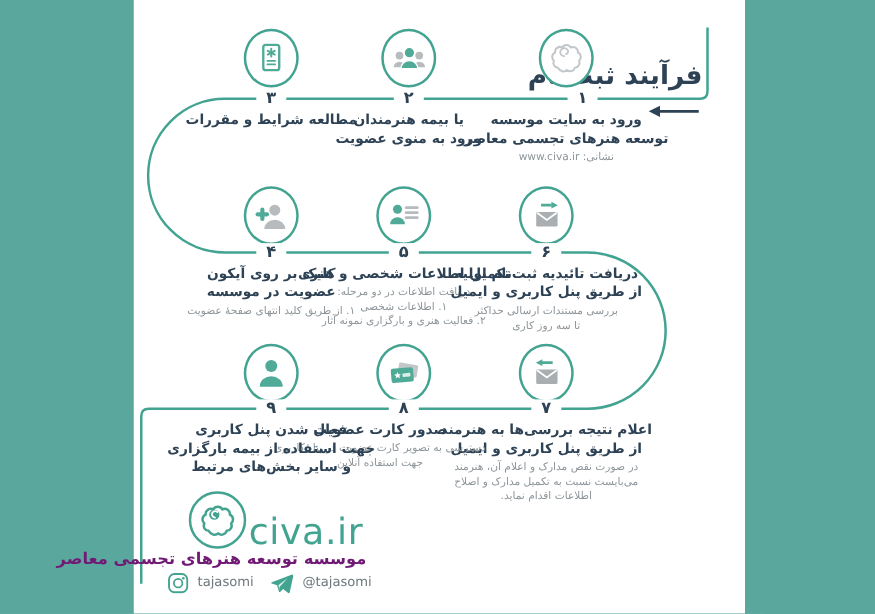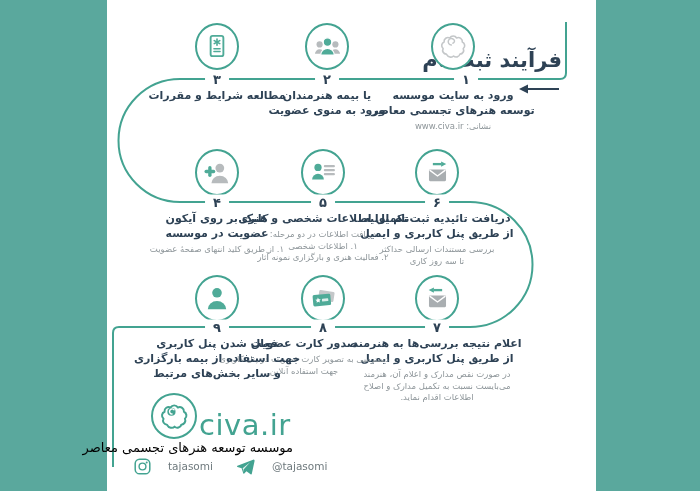--- a/index.html
+++ b/index.html
@@ -15,23 +15,23 @@
             font-size:13px;font-weight:bold;color:#2e4255;line-height:15px;}
   .step-text{position:absolute;transform:translateX(-50%);text-align:center;direction:rtl;width:190px;}
   .step-text .t{font-size:11px;font-weight:bold;color:#2e4255;line-height:15px;white-space:nowrap;}
   .step-text .s{font-size:8.5px;color:#8d9599;line-height:11.5px;white-space:nowrap;}
   .step-text .s.first{margin-top:3px;}
   .logo-circle{position:absolute;left:151px;top:393px;width:46px;height:46px;box-sizing:border-box;
                border:2.5px solid #43a391;border-radius:50%;background:#fff;
                display:flex;align-items:center;justify-content:center;}
   .site-name{position:absolute;left:199px;top:408px;font-size:29px;font-weight:normal;
              color:#43a391;letter-spacing:0.5px;}
-  .org-name{position:absolute;right:407px;top:440px;font-size:13px;font-weight:normal;
-            color:#000000;direction:rtl;white-space:nowrap;margin-left:20px;}
-  .social-row{position:absolute;left:134px;top:456px;display:flex;align-items:center;gap:17px;height:20px;}
+  .org-name{position:absolute;right:407px;top:440px;font-size:13px;font-weight:bold;
+            color:#701a75;direction:rtl;white-space:nowrap;margin-left:20px;}
+  .social-row{position:absolute;left:134px;top:456px;display:flex;align-items:center;gap:7px;height:20px;}
   .social-row .handle{font-size:10.5px;color:#6e797d;}
   .social-row .tg{margin-left:6px;}
 </style>
 </head>
 <body>
 
 <div class="canvas">
   <div class="card"></div>
 
   <svg class="flow" width="700" height="491" viewBox="0 0 700 491">

